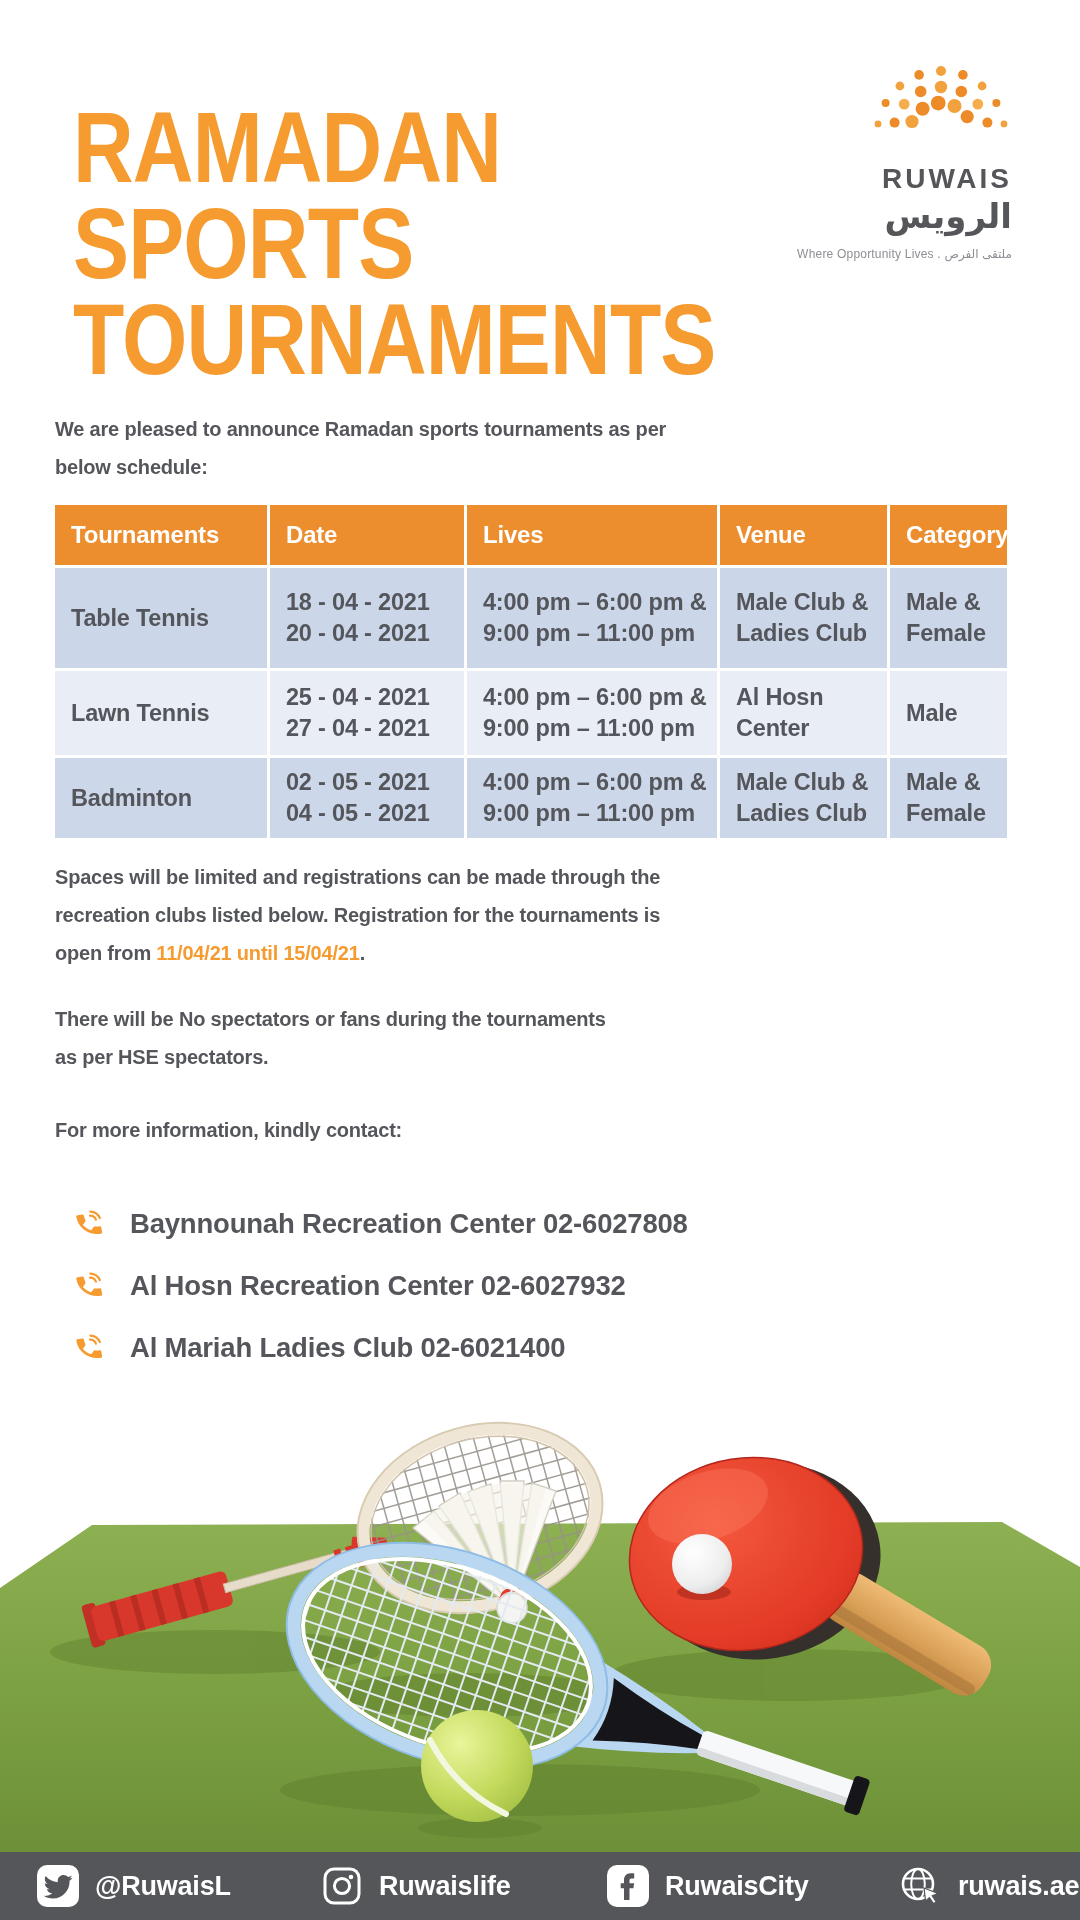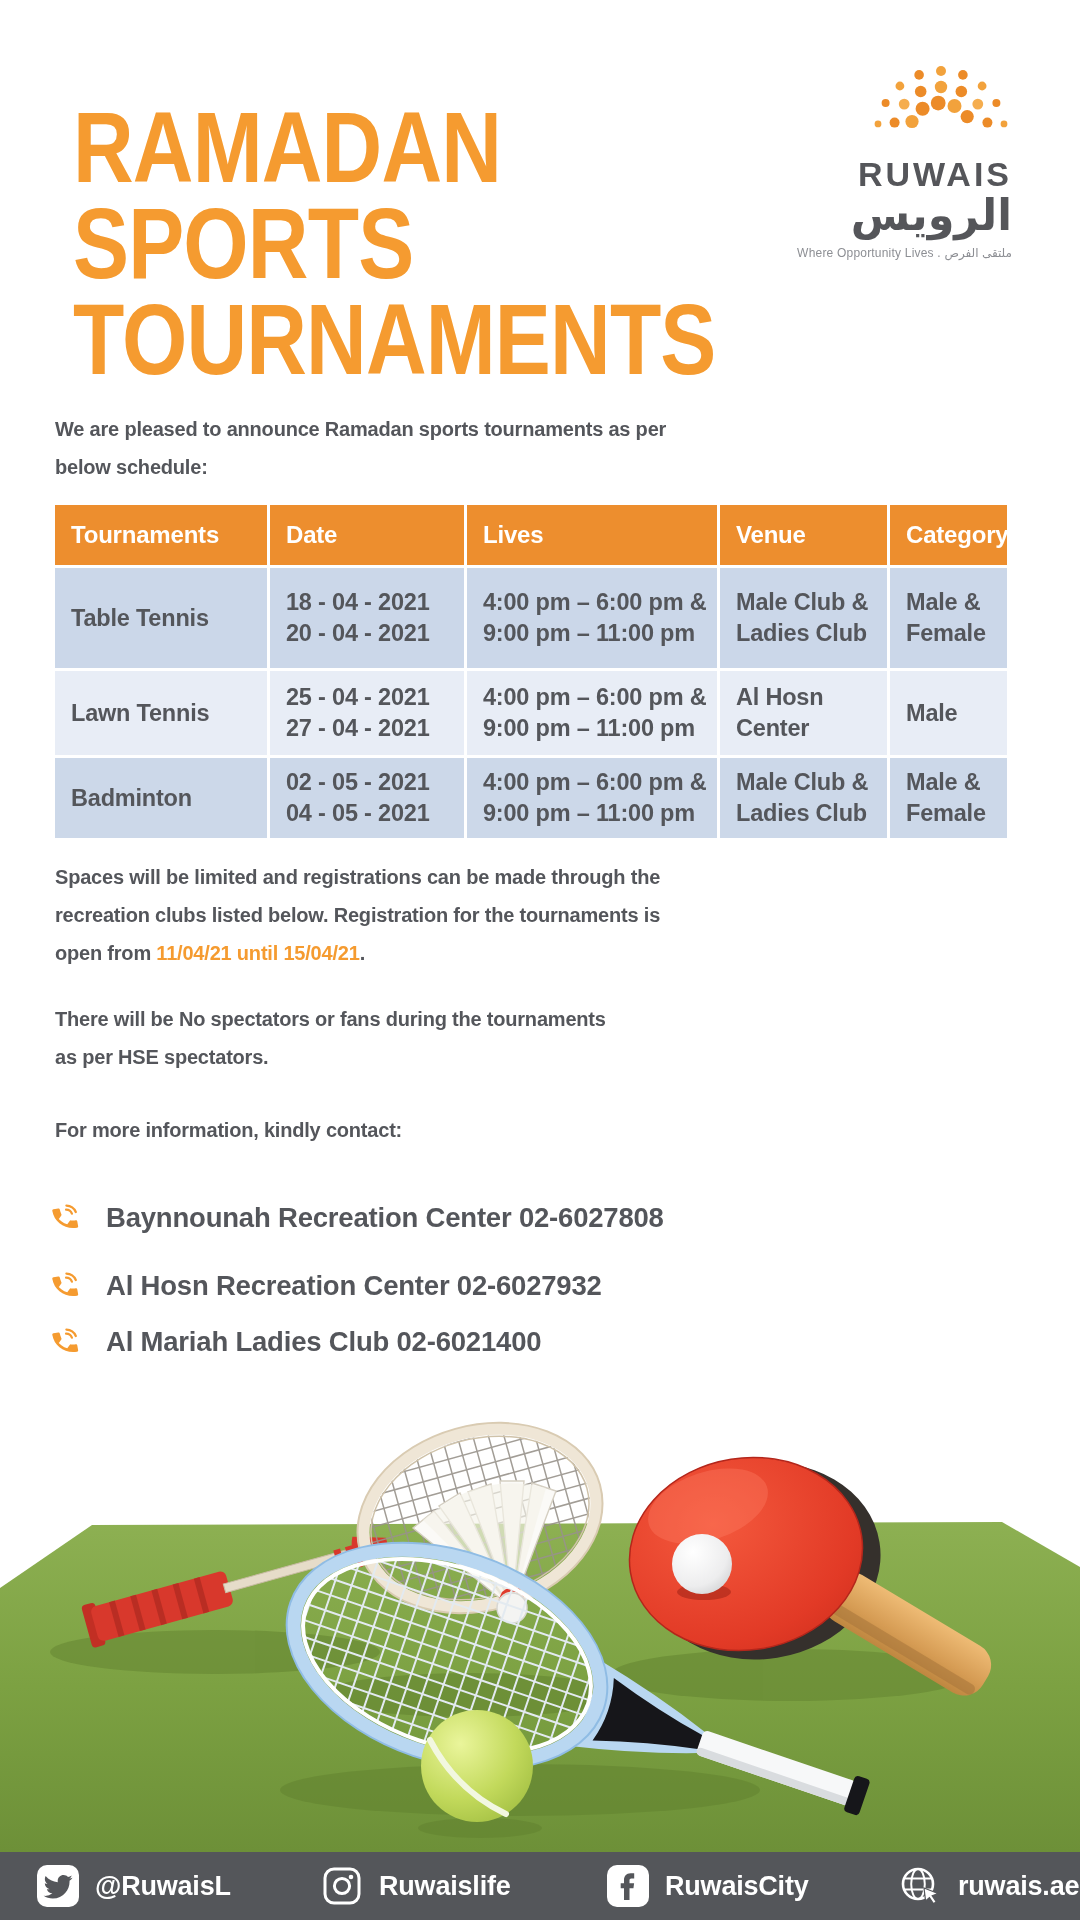--- a/index.html
+++ b/index.html
@@ -11,22 +11,22 @@
   
   .title{
     position:absolute;left:73px;top:99px;
     font-size:100px;font-weight:bold;line-height:96px;color:#F59B30;
     letter-spacing:-1px;transform:scaleX(.84);transform-origin:left top;
     white-space:nowrap;
   }
   
   .logo{position:absolute;right:68px;top:55px;width:230px;text-align:right;}
   .logo .dots{margin-right:1px;}
-  .logo .name{font-size:34px;font-weight:bold;letter-spacing:3px;color:#55565A;margin-top:12px;}
-  .logo .arabic{font-size:43px;font-weight:bold;color:#55565A;line-height:46px;margin-top:-2px;}
+  .logo .name{font-size:28px;font-weight:bold;letter-spacing:3px;color:#55565A;margin-top:20px;}
+  .logo .arabic{font-size:34px;font-weight:bold;color:#55565A;line-height:46px;margin-top:-2px;}
   .logo .tagline{font-size:12px;color:#8D8F94;margin-top:8px;letter-spacing:.2px;}
   
   .para{position:absolute;left:55px;font-size:20px;font-weight:bold;line-height:38px;letter-spacing:-.2px;}
   .intro{top:410px;}
   .registration{top:858px;}
   .spectators{top:1000px;}
   .contact-heading{top:1111px;}
   .hl{color:#F59B30;}
   
   .sched{
@@ -34,23 +34,23 @@
     display:grid;grid-template-columns:212px 194px 250px 167px 117px;
     grid-template-rows:60px 100px 84px 80px;gap:3px;
   }
   .sched .cell{display:flex;flex-direction:column;justify-content:center;padding-left:16px;box-sizing:border-box;}
   .sched .th{background:#ED8E2E;color:#fff;font-size:24px;font-weight:bold;letter-spacing:-.2px;}
   .sched .td{font-size:23.5px;font-weight:bold;line-height:31px;color:#54565B;letter-spacing:-.2px;}
   .sched .r0{background:#CBD7E9;}
   .sched .r1{background:#E8EDF6;}
   .sched .r2{background:#CCD8E9;}
   
-  .contact-row{position:absolute;left:48px;height:44px;display:flex;align-items:center;}
+  .contact-row{position:absolute;left:72px;height:44px;display:flex;align-items:flex-end;}
   .contact-row .txt{position:absolute;left:58px;font-size:27.5px;font-weight:bold;letter-spacing:-.2px;white-space:nowrap;}
-  .c0{top:1196px;} .c1{top:1258px;margin-top:6px;} .c2{top:1320px;}
+  .c0{top:1196px;} .c1{top:1258px;} .c2{top:1320px;}
   
   .scene{position:absolute;left:0;top:1140px;width:1080px;height:712px;}
   
   .footer{position:absolute;left:0;top:1852px;width:1080px;height:68px;background:#54565A;}
   .f-item{position:absolute;top:0;height:68px;display:flex;align-items:center;gap:15px;}
   .f-item .lbl{color:#fff;font-size:27px;font-weight:bold;letter-spacing:-.2px;}
   .fi0{left:36px;} .fi1{left:320px;} .fi2{left:606px;} .fi3{left:897px;}
 </style>
 </head>
 <body>

